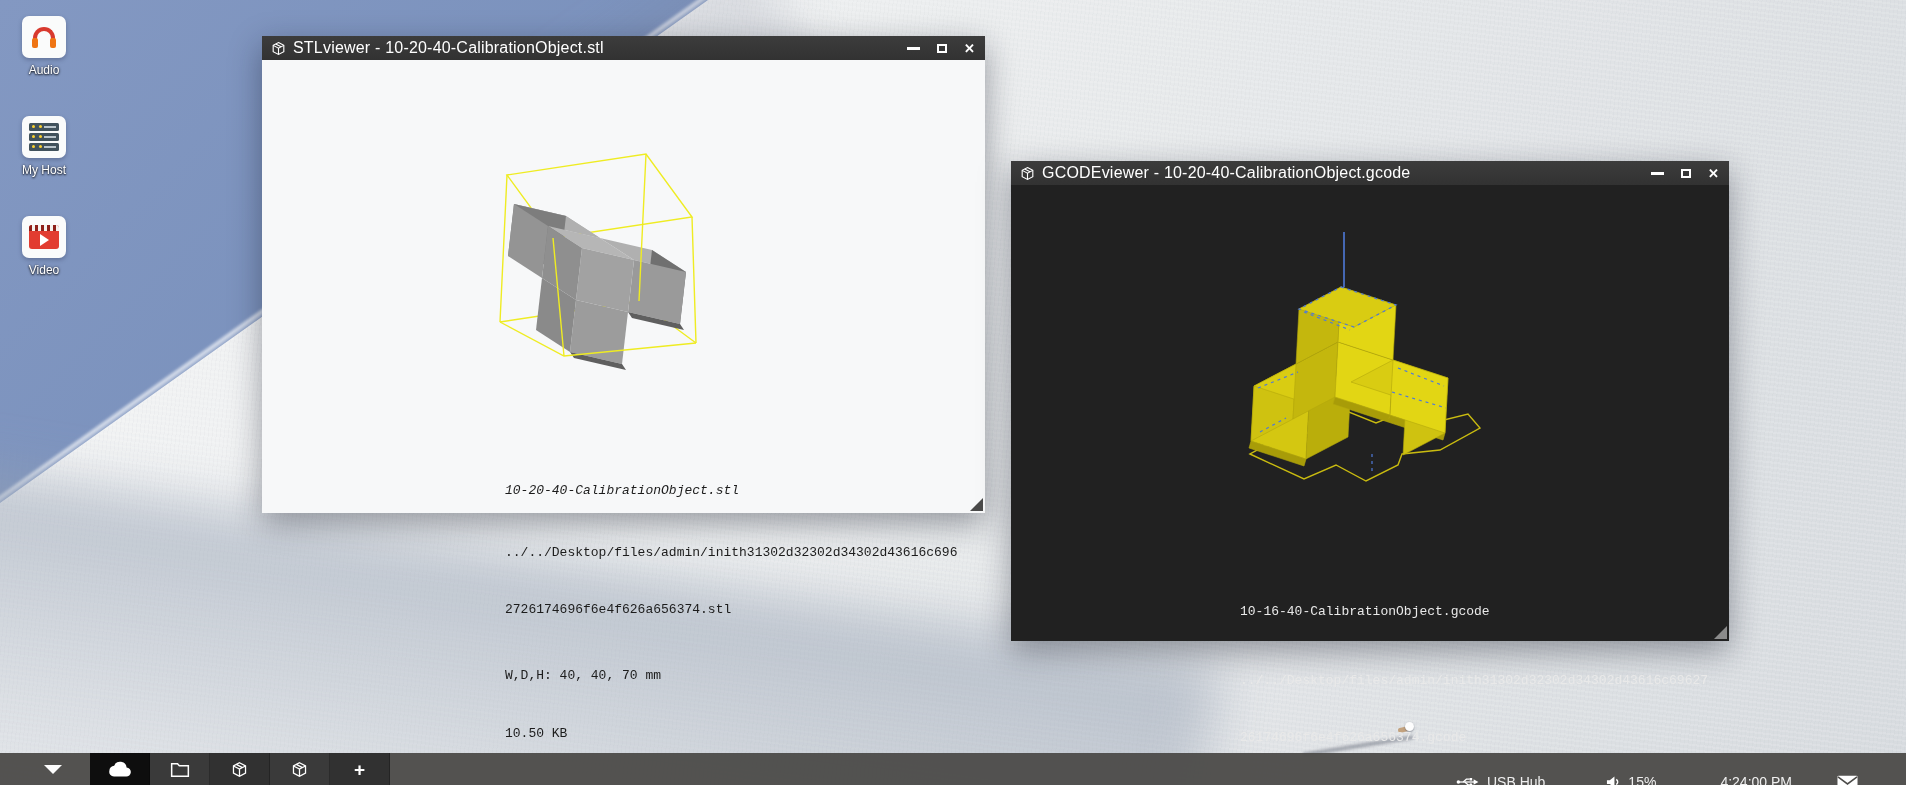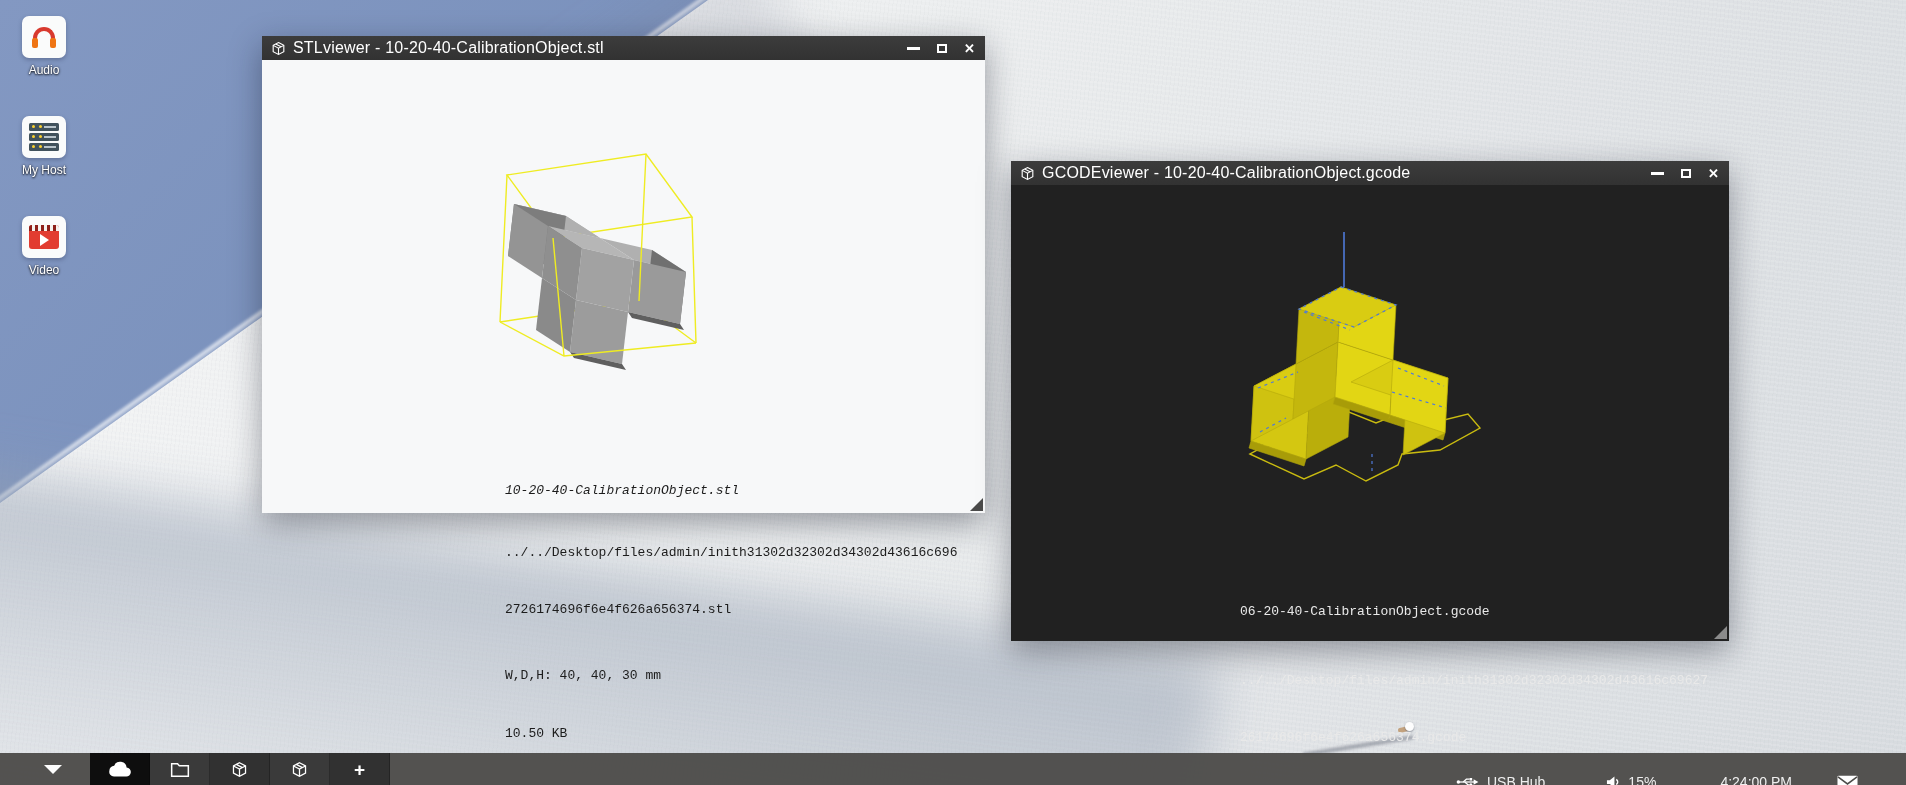--- a/index.html
+++ b/index.html
@@ -197,21 +197,21 @@
       </g>
 
       <g stroke="#efec22" stroke-width="1.4" fill="none">
         <path d="M166,14 L159,161 M73,98 L84,216 M20,182 L84,216 L216,203"></path>
       </g>
     </svg>
     <div class="info-block" id="stl-info">
       <div class="gap">10-20-40-CalibrationObject.stl</div>
       <div>../../Desktop/files/admin/inith31302d32302d34302d43616c696</div>
       <div style="margin-bottom:9px;">2726174696f6e4f626a656374.stl</div>
-      <div style="margin-bottom:1px;">W,D,H: 40, 40, 30 mm</div>
+      <div style="margin-bottom:1px;">W,D,H: 40, 40, 70 mm</div>
       <div>10.50 KB</div>
     </div>
     <div class="resize-corner"></div>
   </div>
 </div>
 
 <div class="window" id="gcode-window">
   <div class="titlebar">
     <svg viewBox="0 0 24 24" width="15" height="15">
       <path fill="none" stroke="#fff" stroke-width="1.8" d="M12 2.5 20.5 7v10L12 21.5 3.5 17V7L12 2.5z"></path>
@@ -258,21 +258,21 @@
           <path d="M64,120 L110,138"></path>
           <path d="M18,196 L58,180"></path>
           <path d="M158,176 L204,194"></path>
           <path d="M152,200 L206,216"></path>
           <path d="M20,240 L46,226"></path>
           <path d="M132,262 V282"></path>
         </g>
       </g>
     </svg>
     <div class="info-block" id="gcode-info">
-      <div style="margin-bottom:12px;">06-20-40-CalibrationObject.gcode</div>
+      <div style="margin-bottom:12px;">10-16-40-CalibrationObject.gcode</div>
       <div>../../Desktop/files/admin/inith31302d32302d34302d43616c69627</div>
       <div style="margin-bottom:8px;">26174696f6e4f626a656374.gcode</div>
       <div>244.15 KB</div>
     </div>
     <div class="resize-corner"></div>
   </div>
 </div>
 
 <div class="taskbar">
   <div class="tb-chevron"></div>

